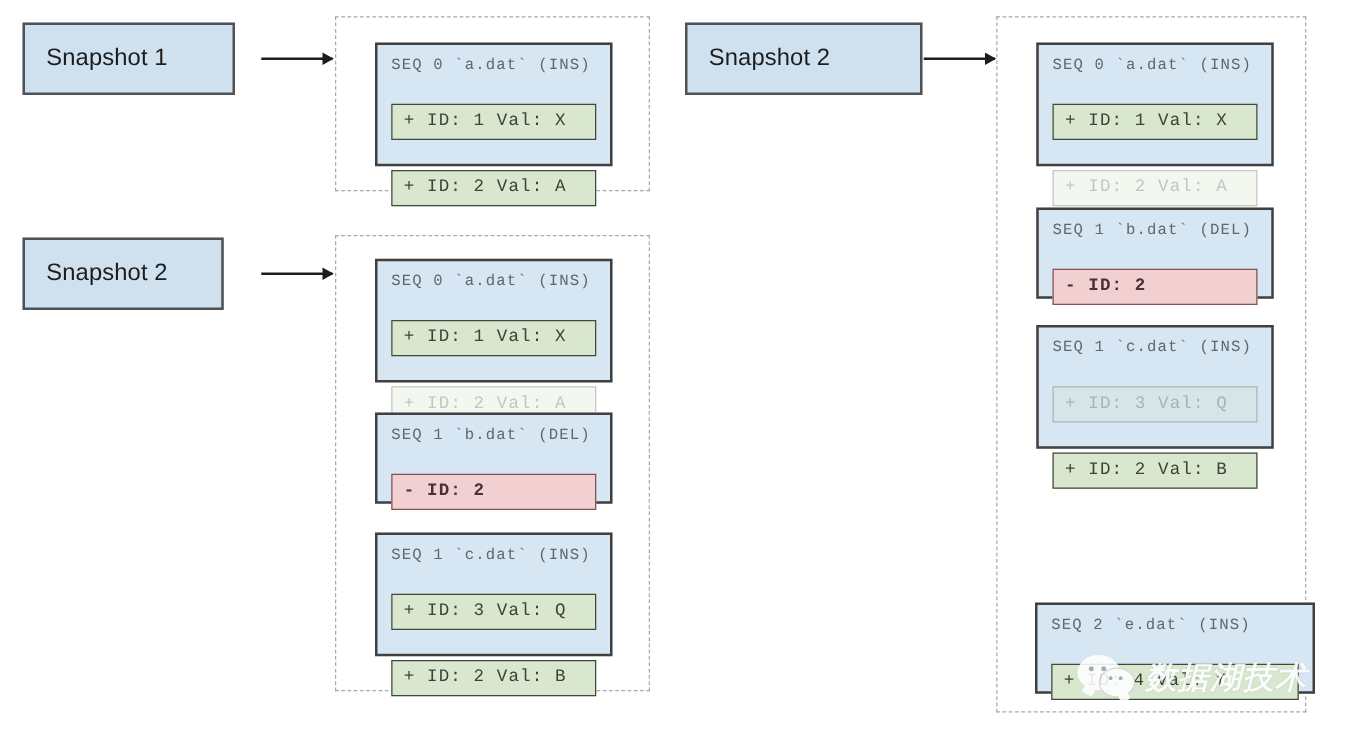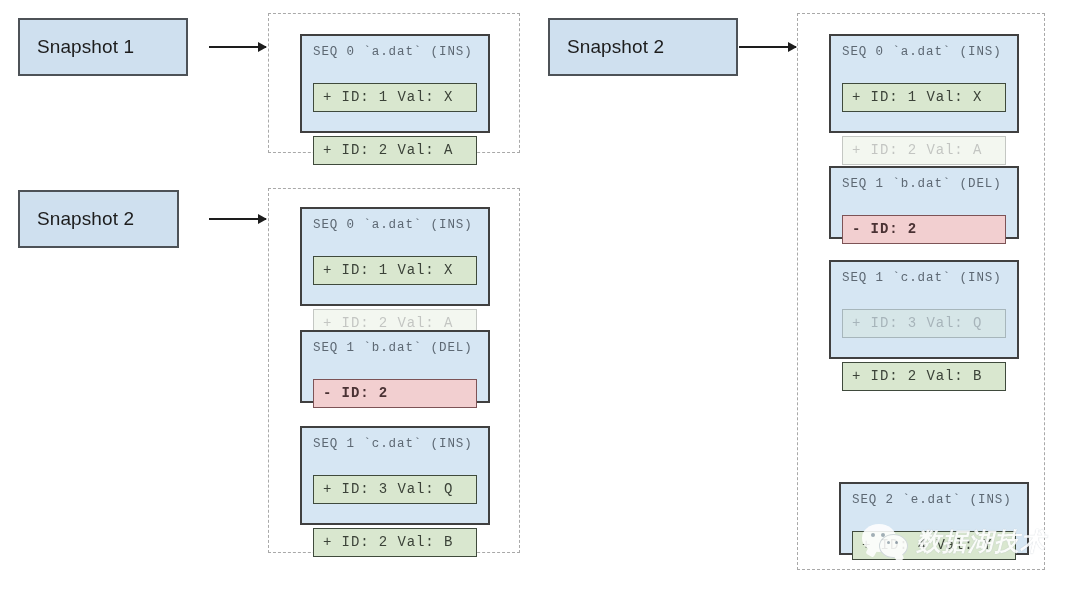--- a/index.html
+++ b/index.html
@@ -256,21 +256,21 @@
 
     <div class="entry" style="left:31px; top:246px; width:190px; height:99px;">
       <div class="entry-header">SEQ 1 `c.dat` (INS)</div>
       <div class="rows">
         <div class="row ins faded">+ ID: 3 Val: Q</div>
         <div class="row ins">+ ID: 2 Val: B</div>
       </div>
     </div>
 
 
-    <div class="entry" style="left:41px; top:468px; width:190px; height:73px;">
+    <div class="entry" style="left:30px; top:468px; width:224px; height:73px;">
       <div class="entry-header">SEQ 2 `e.dat` (INS)</div>
       <div class="rows">
         <div class="row ins">+ ID: 4 Val: Y</div>
       </div>
     </div>
   </div>
 
   <div class="watermark" style="left:862px; top:524px;">
     <div class="wm-logo">
       <div class="wm-bubble-back"></div>

